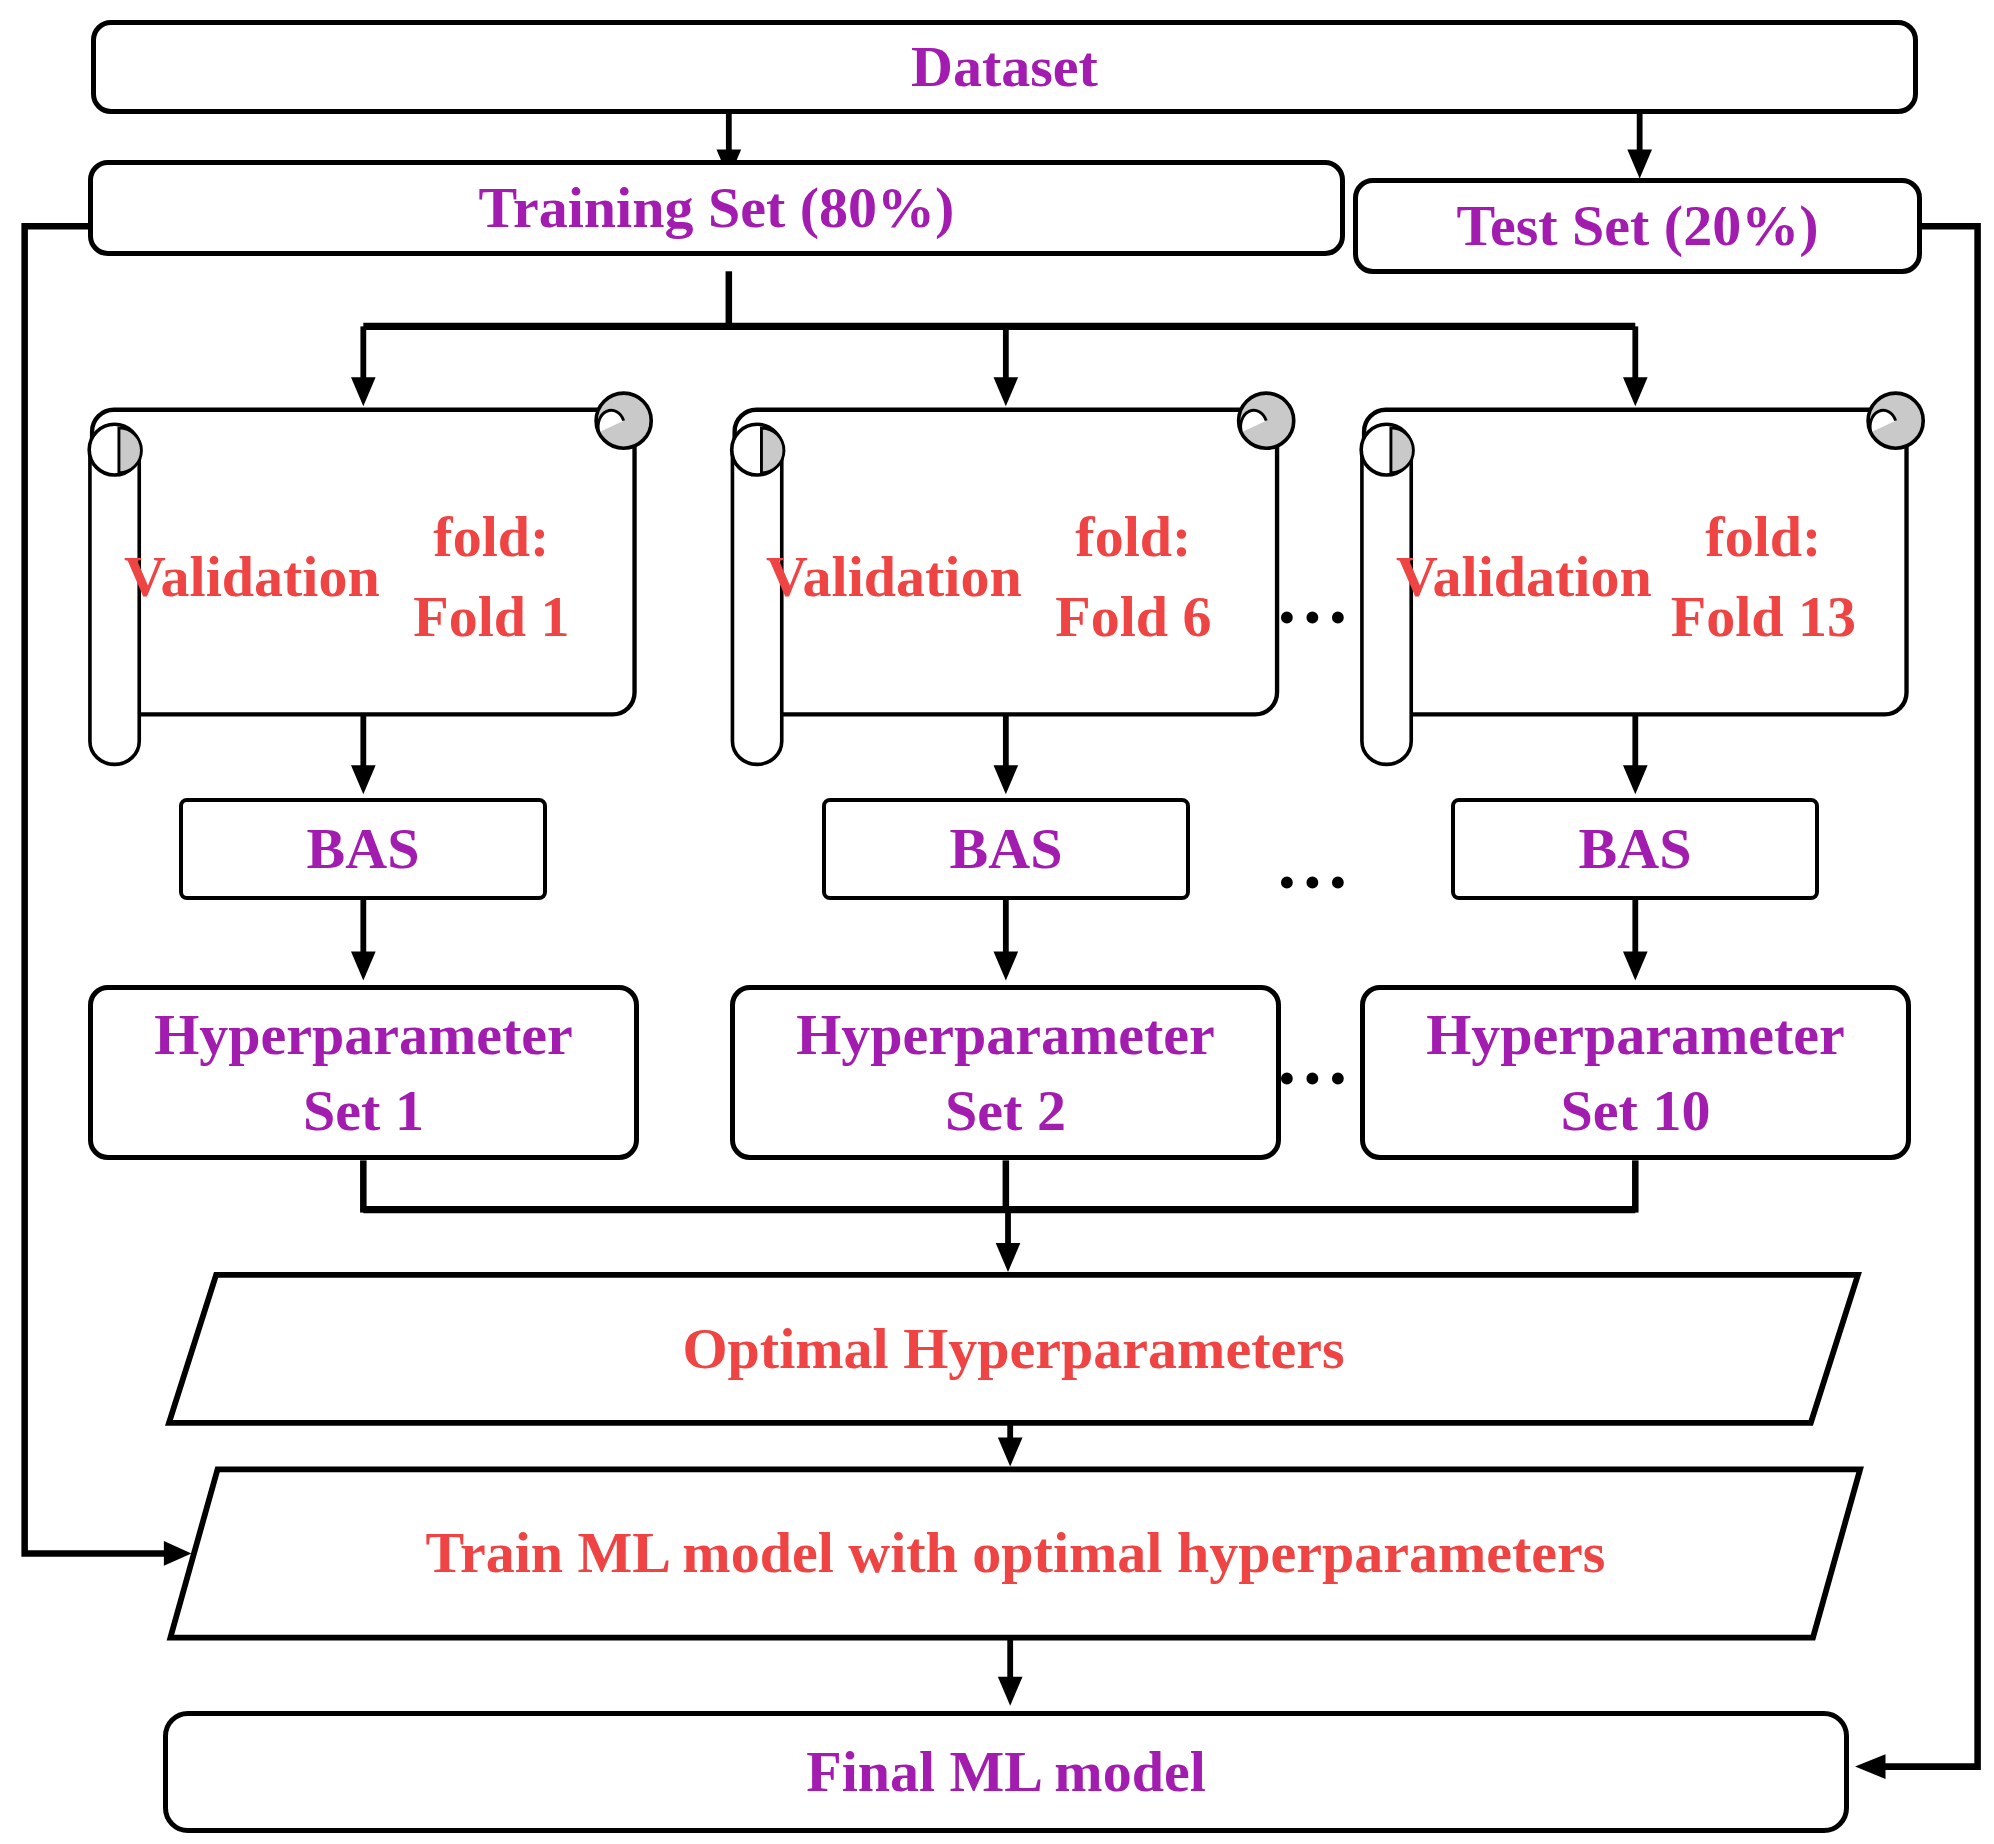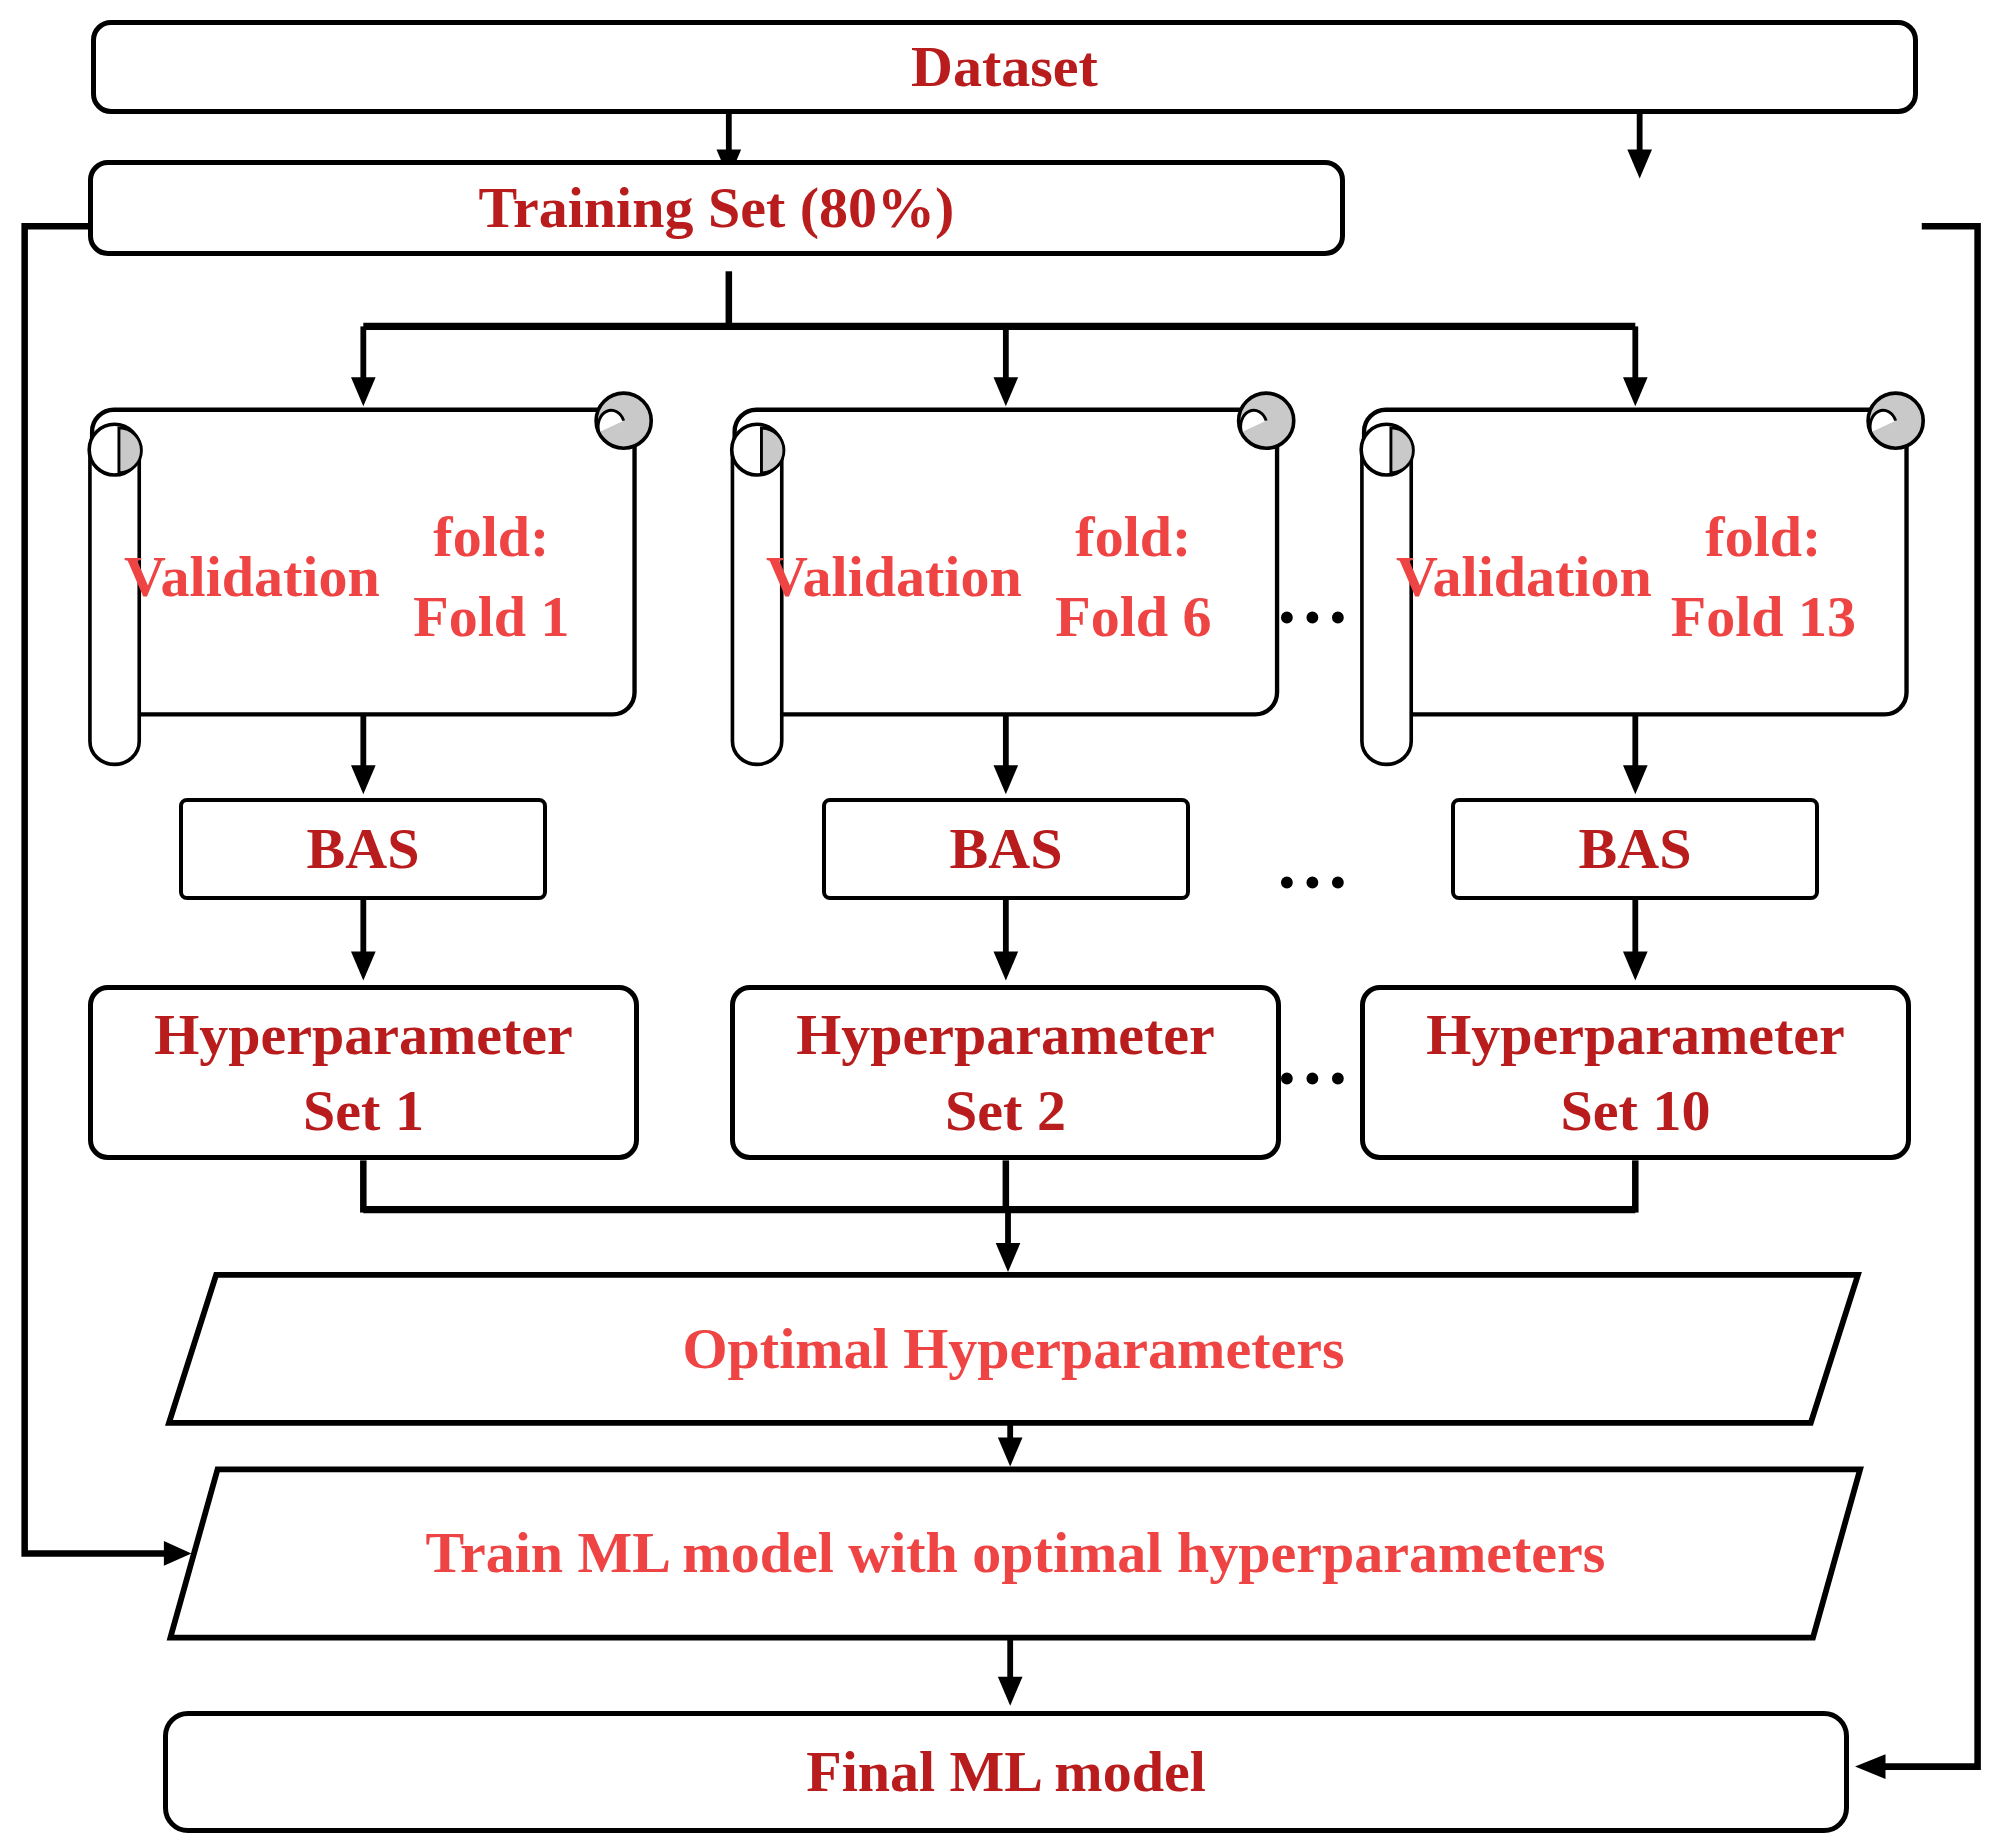--- a/index.html
+++ b/index.html
@@ -15,21 +15,21 @@
   .node{
     position:absolute;
     box-sizing:border-box;
     background:#ffffff;
     border:5.8px solid #000000;
     border-radius:20px;
     display:flex;
     align-items:center;
     justify-content:center;
     z-index:2;
-    color:#b91c1c;
+    color:#a21caf;
     font-weight:700;
     font-size:58px;
     line-height:1.3;
     text-align:center;
   }
   .node.bas{border-width:4.4px;border-radius:8px;}
   .node.final{border-radius:25px;}
   .lbl{
     position:absolute;
     z-index:3;
@@ -182,20 +182,23 @@
   </svg>
 
   <div class="node" style="left:91px;top:19.6px;width:1827px;height:94px;">
     <span>Dataset</span>
   </div>
 
   <div class="node" style="left:88px;top:160px;width:1257px;height:96px;">
     <span>Training Set (80%)</span>
   </div>
 
+  <div class="node" style="left:1353px;top:178px;width:569px;height:96px;">
+    <span>Test Set (20%)</span>
+  </div>
 
   <div class="lbl" style="left:124px;top:479px;width:479px;height:196px;"><span>Validation</span>
 <span>fold: Fold 1</span></div>
 
   <div class="lbl" style="left:766px;top:479px;width:479px;height:196px;"><span>Validation</span>
 <span>fold: Fold 6</span></div>
 
   <div class="lbl" style="left:1396px;top:479px;width:479px;height:196px;"><span>Validation</span>
 <span>fold: Fold 13</span></div>
 

